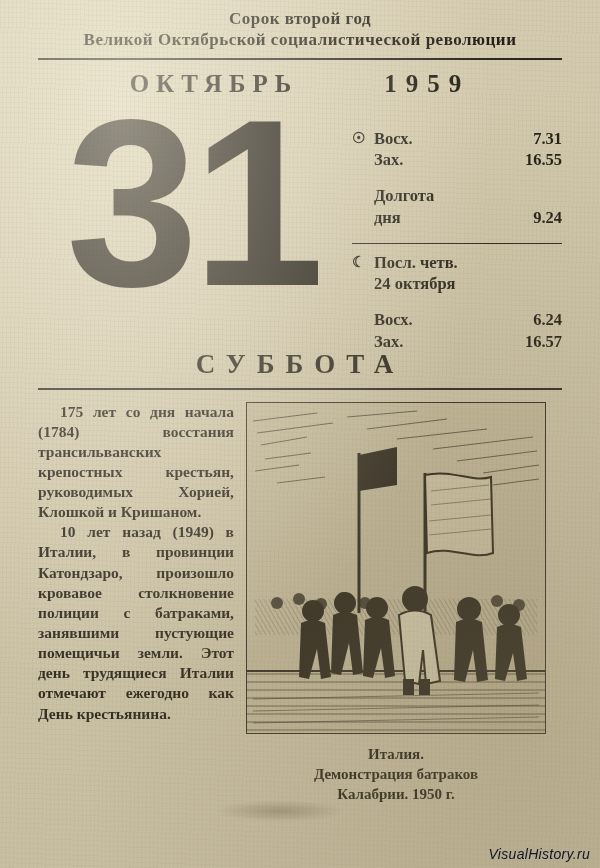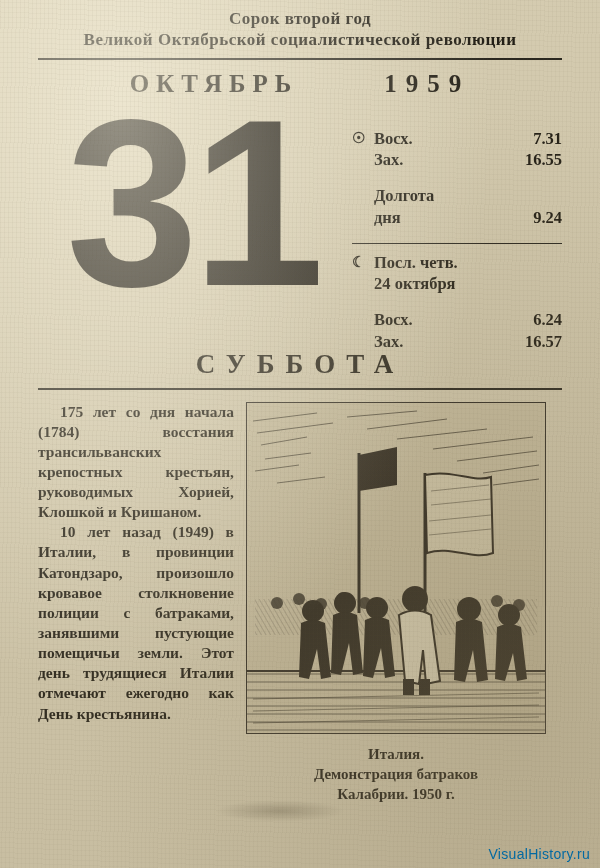--- a/index.html
+++ b/index.html
@@ -148,23 +148,24 @@
     font-weight: bold;
     line-height: 1.35;
   }
 
   .watermark {
     position: absolute;
     right: 10px;
     bottom: 6px;
     font-family: "Liberation Sans", sans-serif;
     font-size: 14px;
-    color: #0369a1;
+    color: #0f172a;
     z-index: 8;
     letter-spacing: 0.3px;
+    font-style: italic;
   }
   .foot-smudge {
     position: absolute;
     left: 215px;
     bottom: 46px;
     width: 130px;
     height: 22px;
     background: radial-gradient(ellipse at center, rgba(60,52,36,0.30), rgba(60,52,36,0) 70%);
     z-index: 4;
   }

